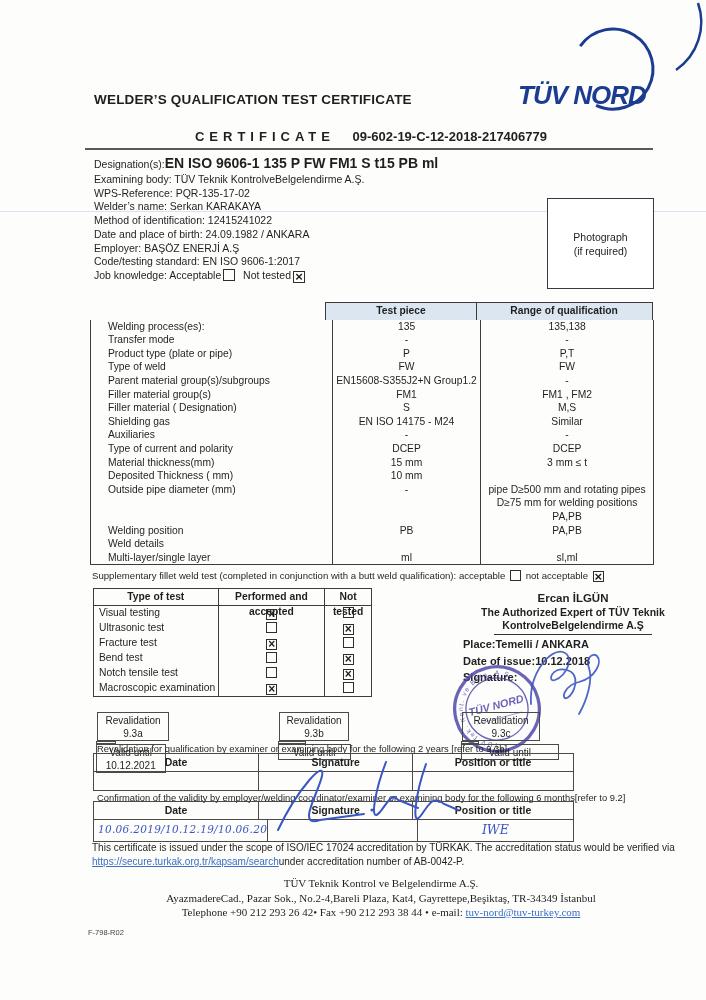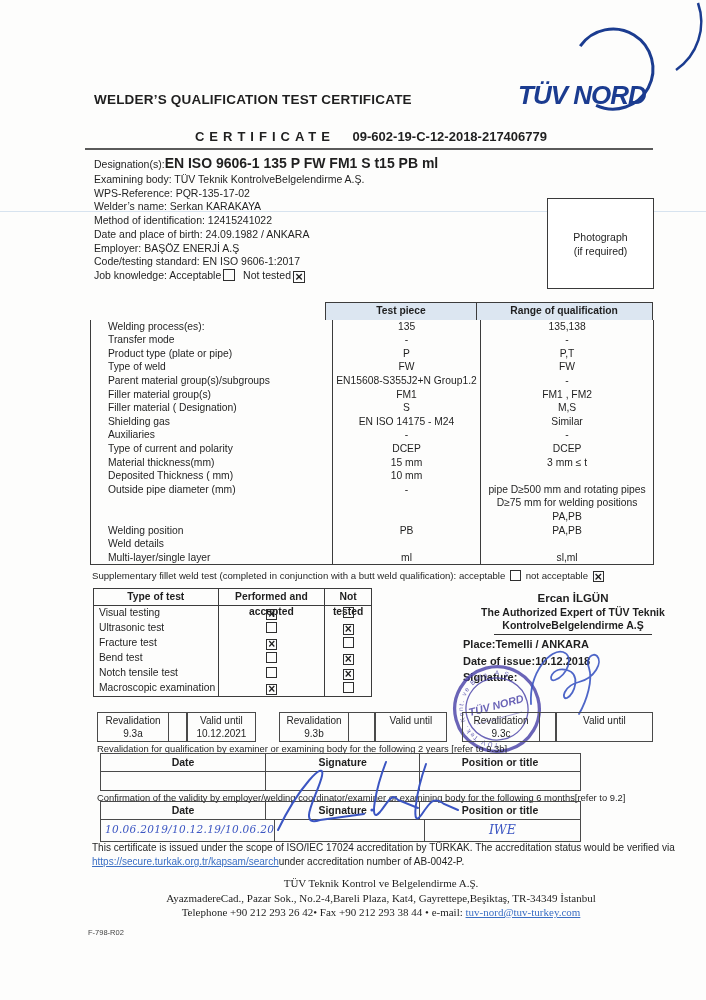--- a/index.html
+++ b/index.html
@@ -70,26 +70,26 @@
   .auth-l1, .auth-l2 { font-weight:bold; line-height:13px; }
   .auth-l2 { display:inline-block; border-bottom:1.3px solid #333; padding:0 8px 2px 8px; }
   .auth-left { text-align:left; padding-left:18px; font-weight:bold; font-size:11px; line-height:14.5px; margin-top:2px; }
 
   
   .stamp { left:450px; top:662px; width:94px; height:94px; transform:rotate(-15deg); opacity:.82; }
   .sig1 { left:523px; top:642px; pointer-events:none; }
   .sig2 { left:268px; top:748px; pointer-events:none; }
 
   
-  .rv-group { top:712px; height:30px; display:flex; position:absolute; font-size:10px; }
+  .rv-group { top:712px; height:30px; display:flex; position:absolute; font-size:10px;flex-direction:column; }
   .rv-cell { border:1.3px solid #4a4a4a; text-align:center; line-height:13px; padding-top:1px; background:transparent; }
   .rv-cell + .rv-cell { margin-left:-1.3px; }
 
   .note { font-size:9.4px; }
-  .sig-table { left:100px; width:481px; border:1.3px solid #4a4a4a; position:absolute; font-size:10.5px; }
+  .sig-table { left:93px; width:481px; border:1.3px solid #4a4a4a; position:absolute; font-size:10.5px; }
   .s-head { display:flex; font-weight:bold; text-align:center; border-bottom:1.3px solid #4a4a4a; }
   .s-head > div { height:17px; line-height:16px; }
   .s-c1 { width:191px; } .s-c2 { width:180px; border-left:1.3px solid #4a4a4a; border-right:1.3px solid #4a4a4a; }
   .s-c3 { width:186px; }
   .s-body { display:flex; }
   .s-body > div { line-height:19px; }
 
   .ink { color:#3b55c2; font-family:"DejaVu Serif", serif; font-style:italic; }
   .hand-date { font-size:10.5px; padding-left:4px; letter-spacing:.3px; }
   .hand-pos { font-size:12.5px; text-align:center; }

